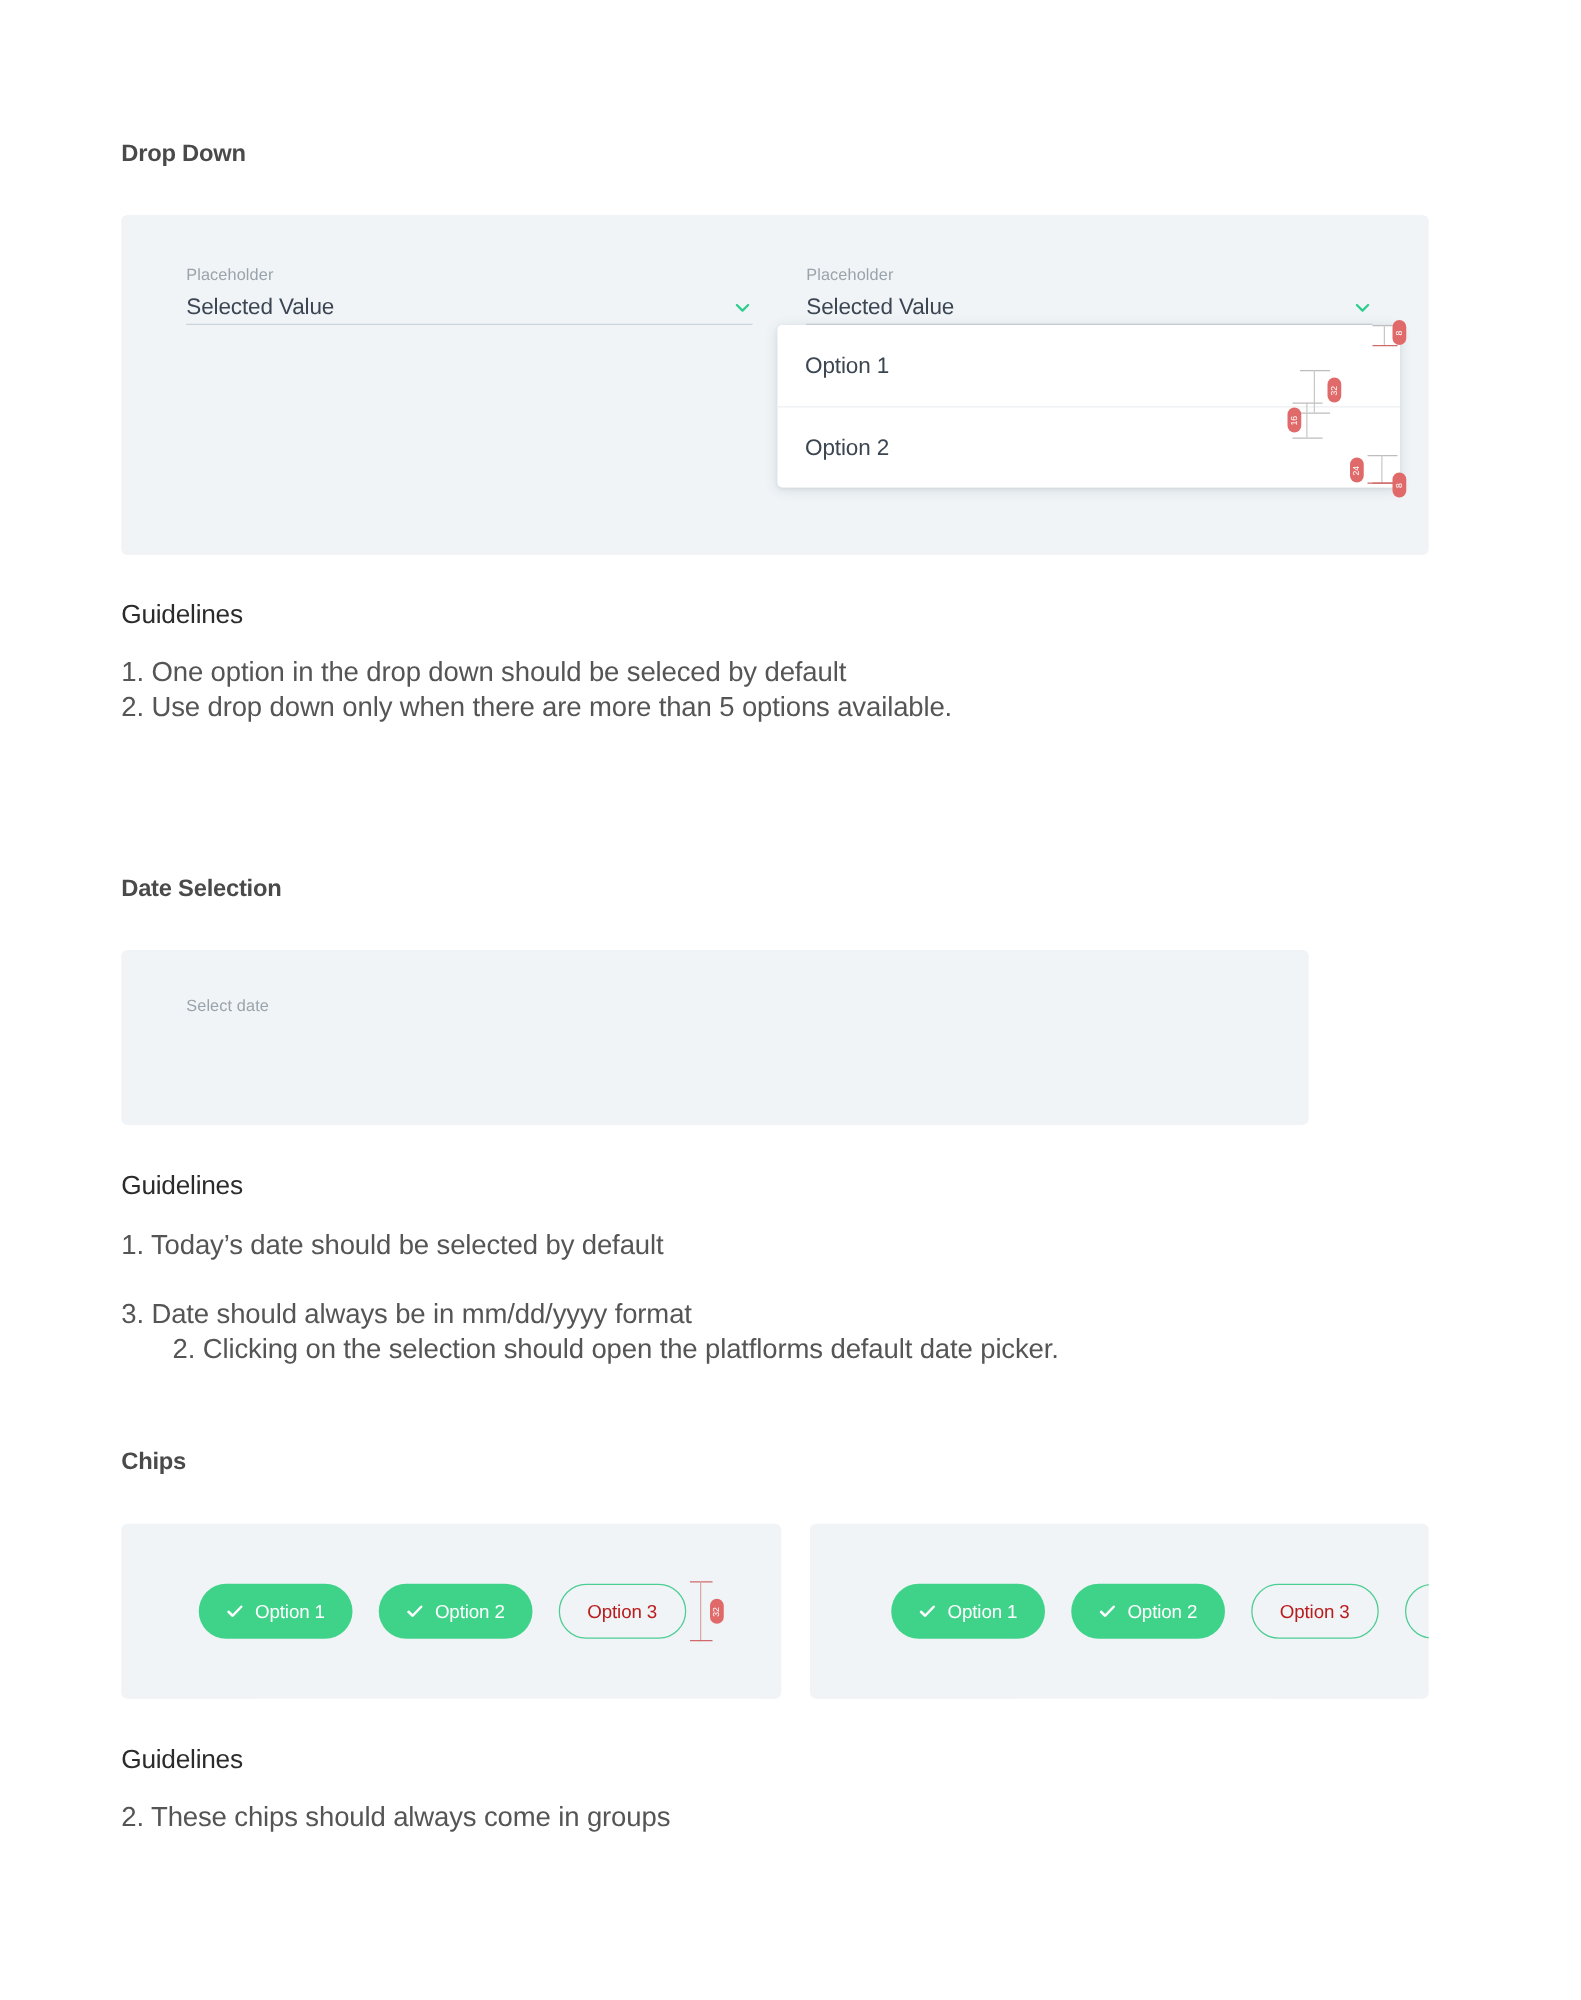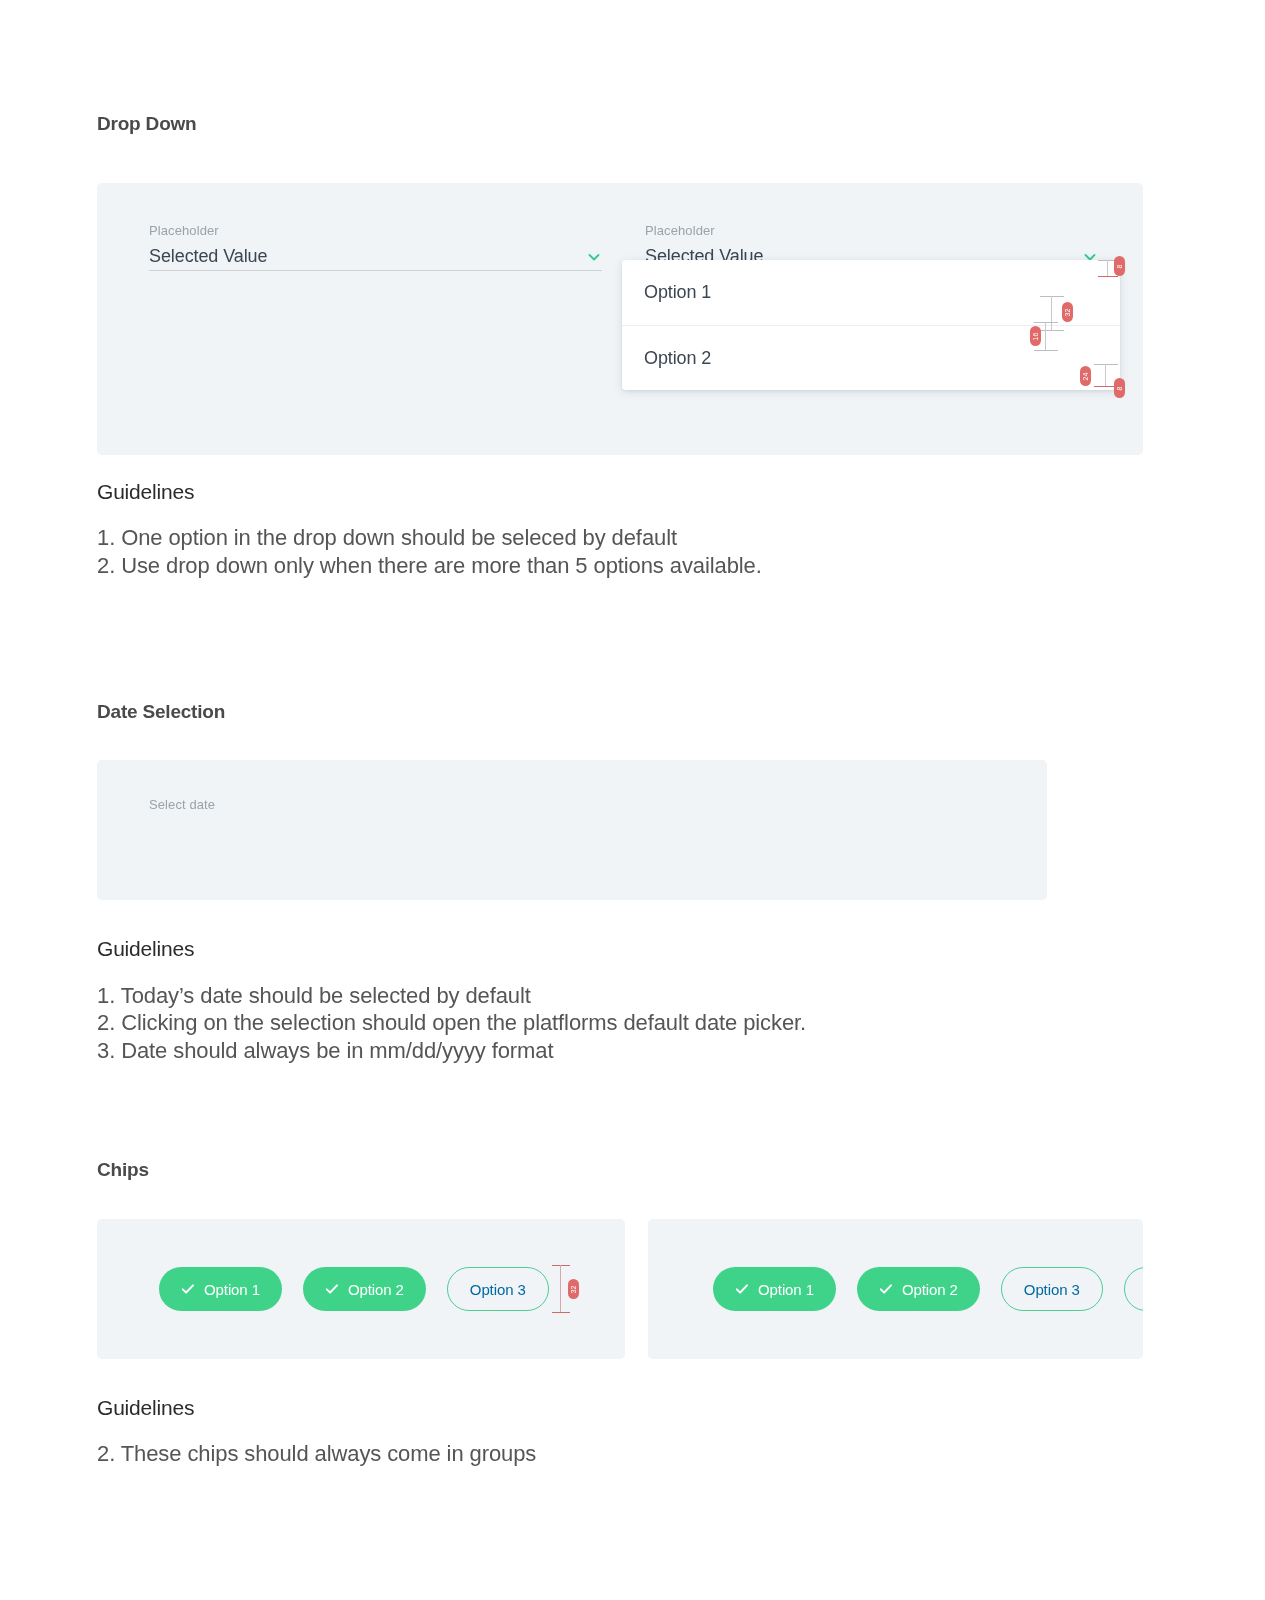--- a/index.html
+++ b/index.html
@@ -122,21 +122,21 @@
     letter-spacing: -0.1px;
     white-space: nowrap;
   }
   .chip.filled {
     background: #3fd38a;
     color: #ffffff;
   }
   .chip.outlined {
     background: transparent;
     border: 1px solid #4ccd92;
-    color: #0369a1;
+    color: #b91c1c;
   }
   .chip-check { width: 14px; height: 14px; display: block; flex: none; }
   .chip-check svg { display: block; }
   .chip-row {
     position: absolute;
     display: flex;
     align-items: center;
     gap: 21px;
   }
 
@@ -174,21 +174,21 @@
     line-height: 1;
   }
 </style>
 </head>
 <body>
 
 <div class="page">
 
   <div class="section-title" style="top:113px;">Drop Down</div>
 
-  <div class="demo-panel" style="left:97px; top:172px; width:1046px; height:272px;margin-top:11px;">
+  <div class="demo-panel" style="left:97px; top:172px; width:1046px; height:272px;">
 
     <div class="select-field" style="left:52px; top:40px; width:453px;">
       <div class="field-label">Placeholder</div>
       <div class="field-value-row">
         <span class="field-value">Selected Value</span>
         <span class="chevron">
           <svg viewBox="0 0 16 16" width="16" height="16">
             <polyline points="3.5,6 8,10.5 12.5,6" fill="none" stroke="#2ecc8f" stroke-width="1.8" stroke-linecap="round" stroke-linejoin="round"></polyline>
           </svg>
         </span>
@@ -263,21 +263,21 @@
   <div class="section-title" style="top:701px;">Date Selection</div>
 
   <div class="demo-panel" style="left:97px; top:760px; width:950px; height:140px;">
     <div class="select-field" style="left:52px; top:37px; width:453px;">
       <div class="field-label">Select date</div>
     </div>
   </div>
 
   <div class="guidelines-title" style="top:937px;">Guidelines</div>
   <div class="guideline-line" style="top:983px;">1. Today’s date should be selected by default</div>
-  <div class="guideline-line" style="top:1010px;">2. Clicking on the selection should open the platflorms default date picker.</div>
+  <div class="guideline-line" style="top:1066px;margin-left:41px;">2. Clicking on the selection should open the platflorms default date picker.</div>
   <div class="guideline-line" style="top:1038px;">3. Date should always be in mm/dd/yyyy format</div>
 
   <div class="section-title" style="top:1159px;">Chips</div>
 
   <div class="demo-panel" style="left:97px; top:1219px; width:528px; height:140px;">
     <div class="chip-row" style="left:62px; top:48px;">
       <div class="chip filled">
         <span class="chip-check">
           <svg viewBox="0 0 14 14" width="14" height="14">
             <polyline points="1.8,7.4 5.1,10.6 12,3.4" fill="none" stroke="#ffffff" stroke-width="2" stroke-linecap="round" stroke-linejoin="round"></polyline>

